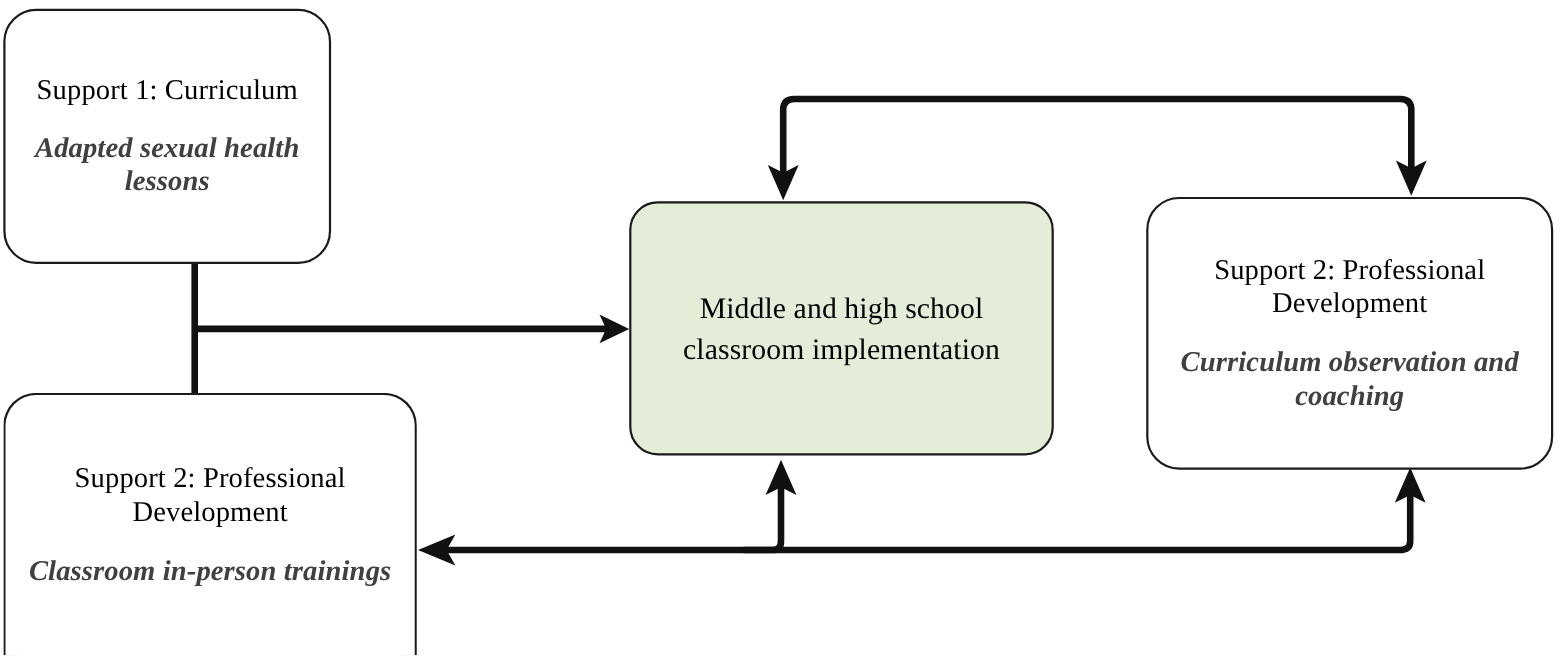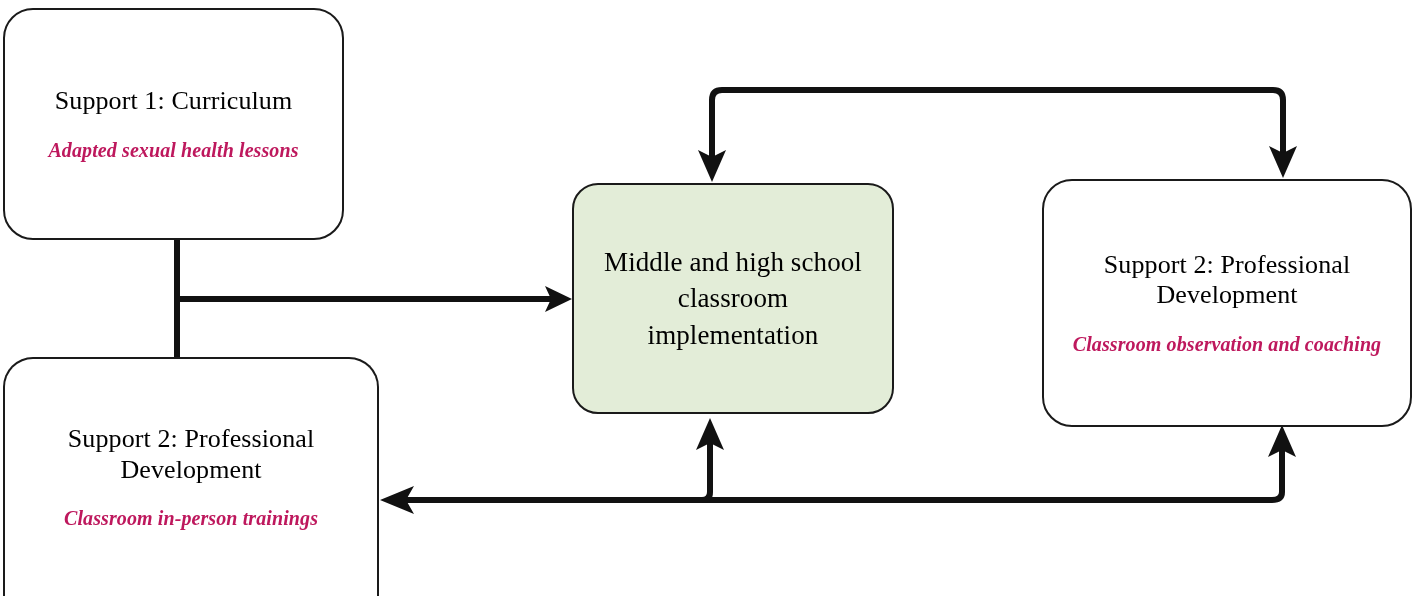--- a/index.html
+++ b/index.html
@@ -41,50 +41,50 @@
     z-index: 2;
   }
   .node-title {
     font-size: 26px;
     line-height: 1.18;
     color: #000000;
     font-weight: 400;
     letter-spacing: 0.1px;
   }
   .node-sub {
-    font-size: 20px;
+    font-size: 26px;
     line-height: 1.18;
-    color: #be185d;
+    color: #404040;
     font-style: italic;
     font-weight: 700;
     margin-top: 22px;
     letter-spacing: 0.1px;
   }
   
   #box-curriculum {
     left: 3px;
     top: 8px;
-    width: 341px;
+    width: 298px;
     height: 232px;
   }
   
   #box-pd-trainings {
     left: 3px;
     top: 357px;
     width: 376px;
     height: 239px;
     border-bottom: none;
     border-bottom-left-radius: 0;
     border-bottom-right-radius: 0;
   }
   
   #box-classroom {
     left: 572px;
     top: 183px;
-    width: 322px;
+    width: 386px;
     height: 231px;
     background: #e3edd8;
     border-radius: 26px;
   }
   #box-classroom .node-title {
     font-size: 27px;
     line-height: 1.35;
   }
   
   #box-pd-coaching {
@@ -147,16 +147,16 @@
     <div class="node-title">Support  2: Professional Development</div>
     <div class="node-sub">Classroom in-person trainings</div>
   </div>
 
   <div class="node-box" id="box-classroom">
     <div class="node-title">Middle and high school classroom implementation</div>
   </div>
 
   <div class="node-box" id="box-pd-coaching">
     <div class="node-title">Support  2: Professional Development</div>
-    <div class="node-sub">Classroom observation and coaching</div>
+    <div class="node-sub">Curriculum observation and coaching</div>
   </div>
 
 </div>
 
 </body></html>

